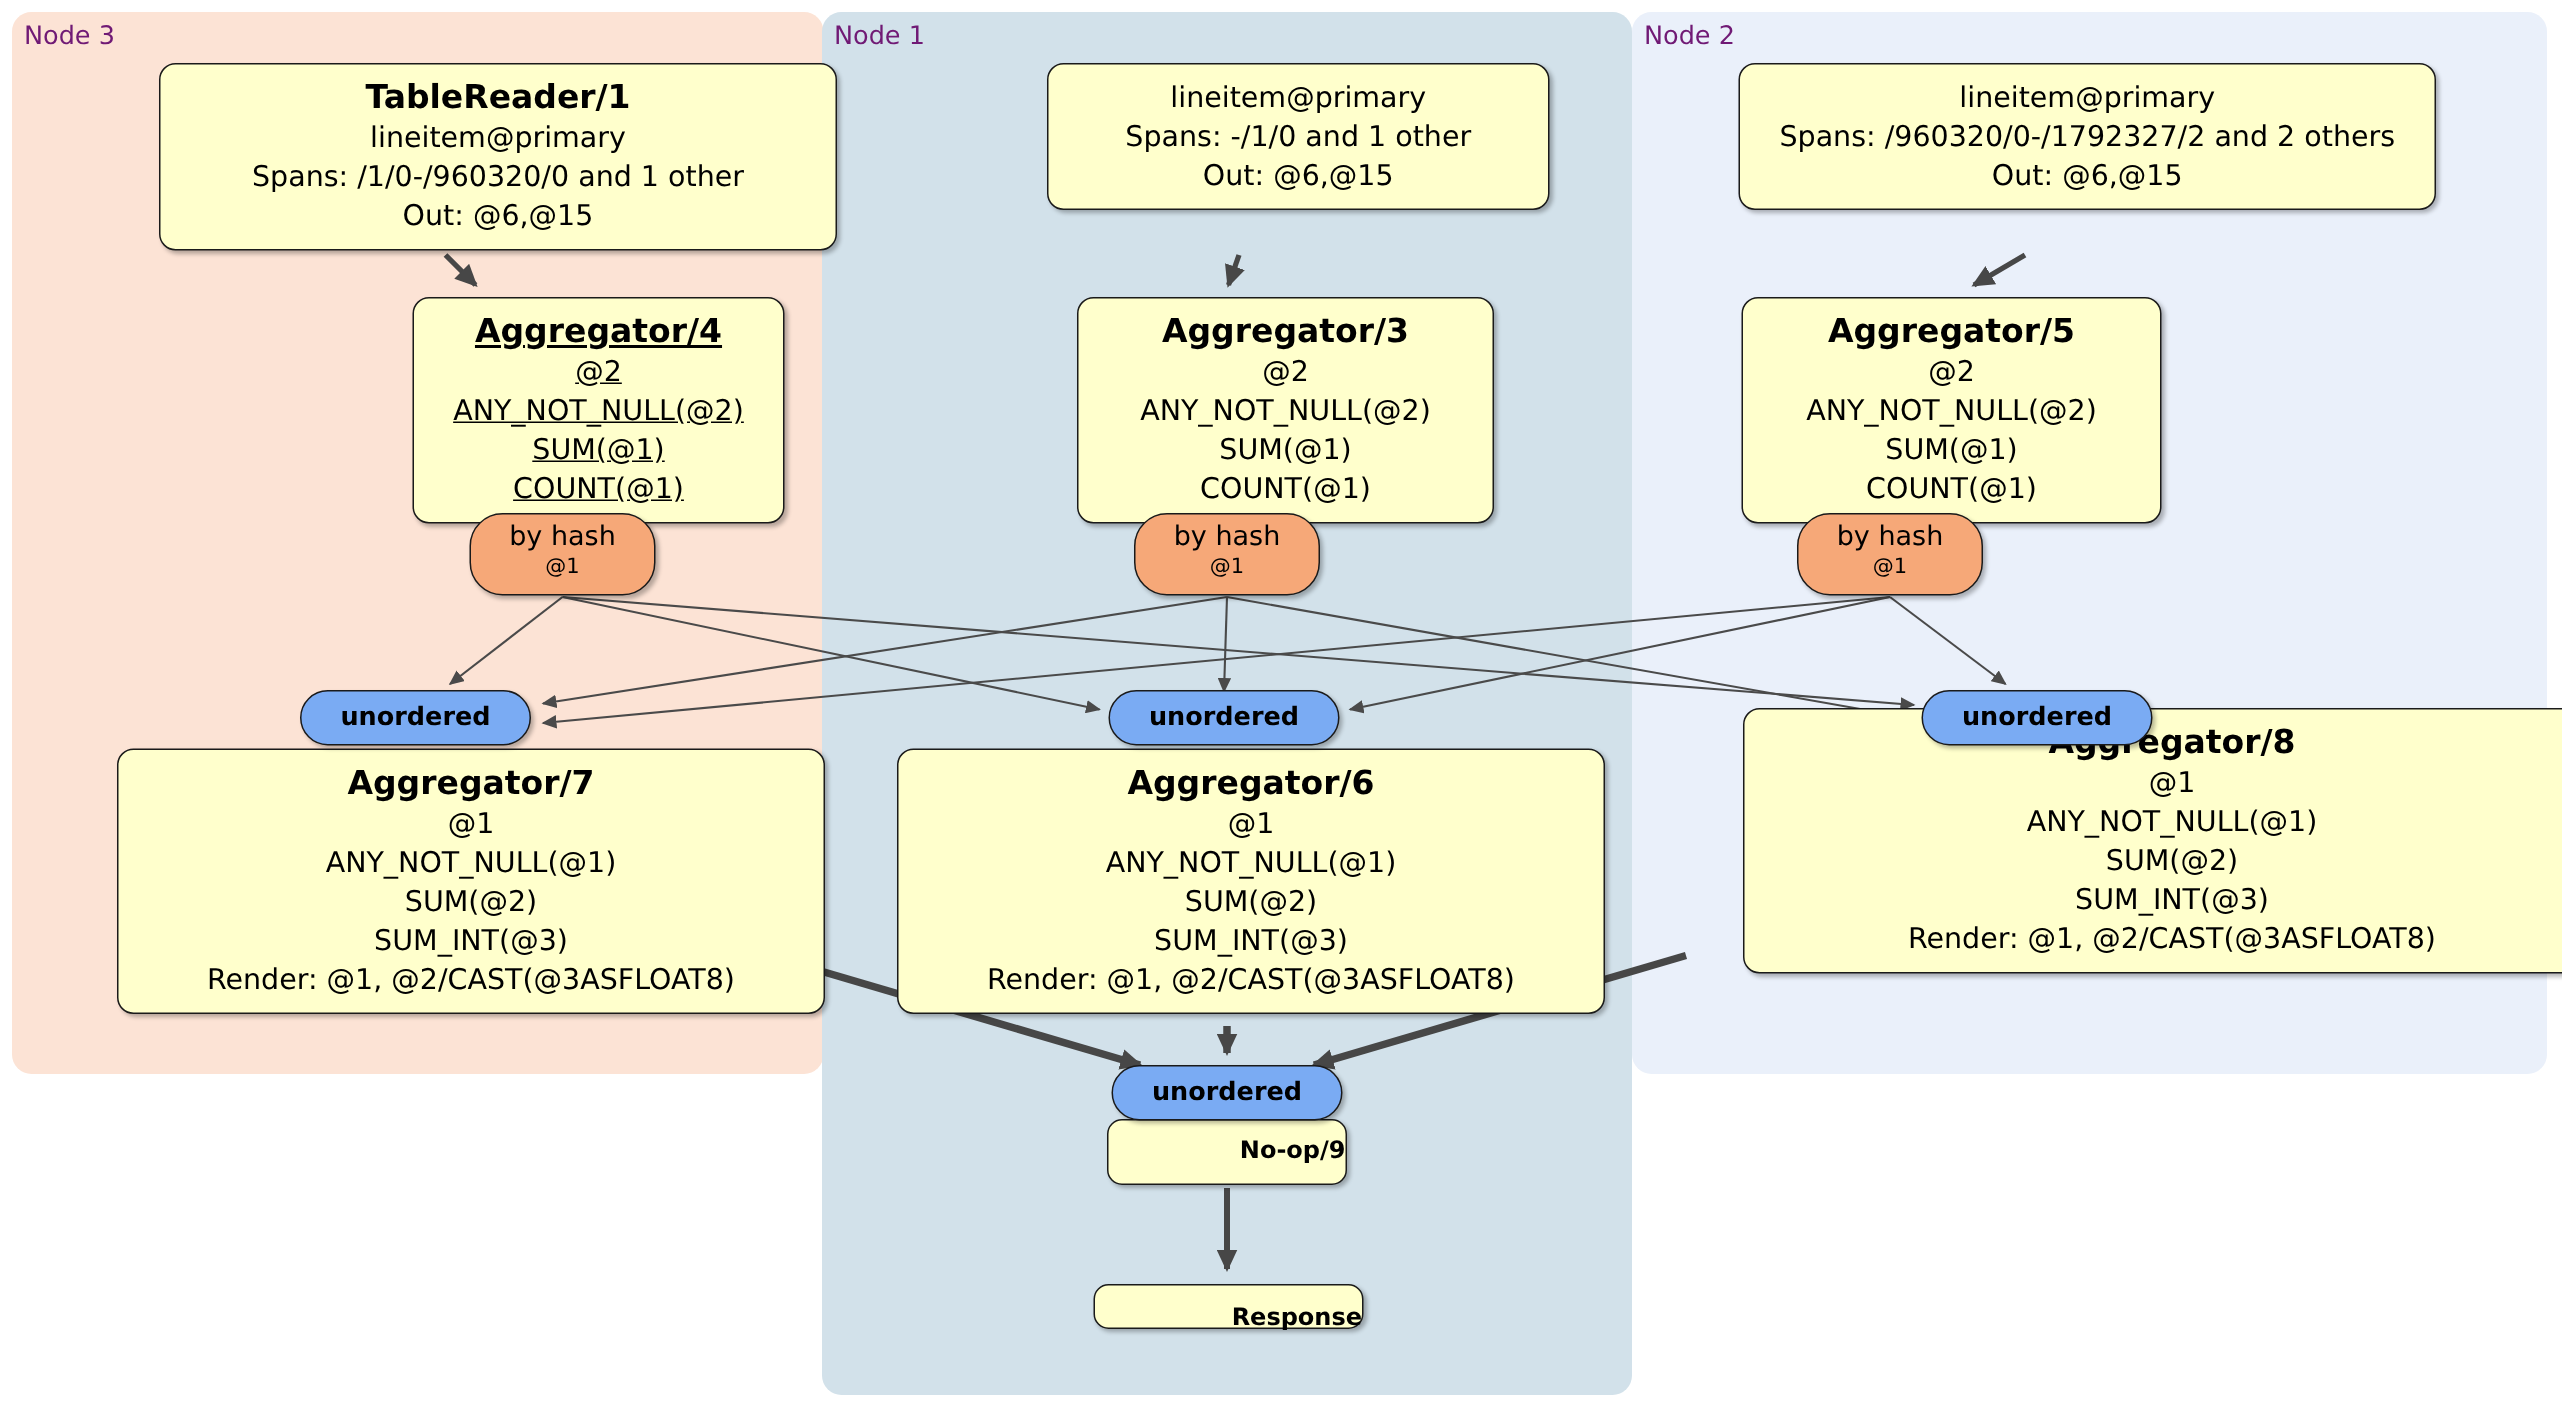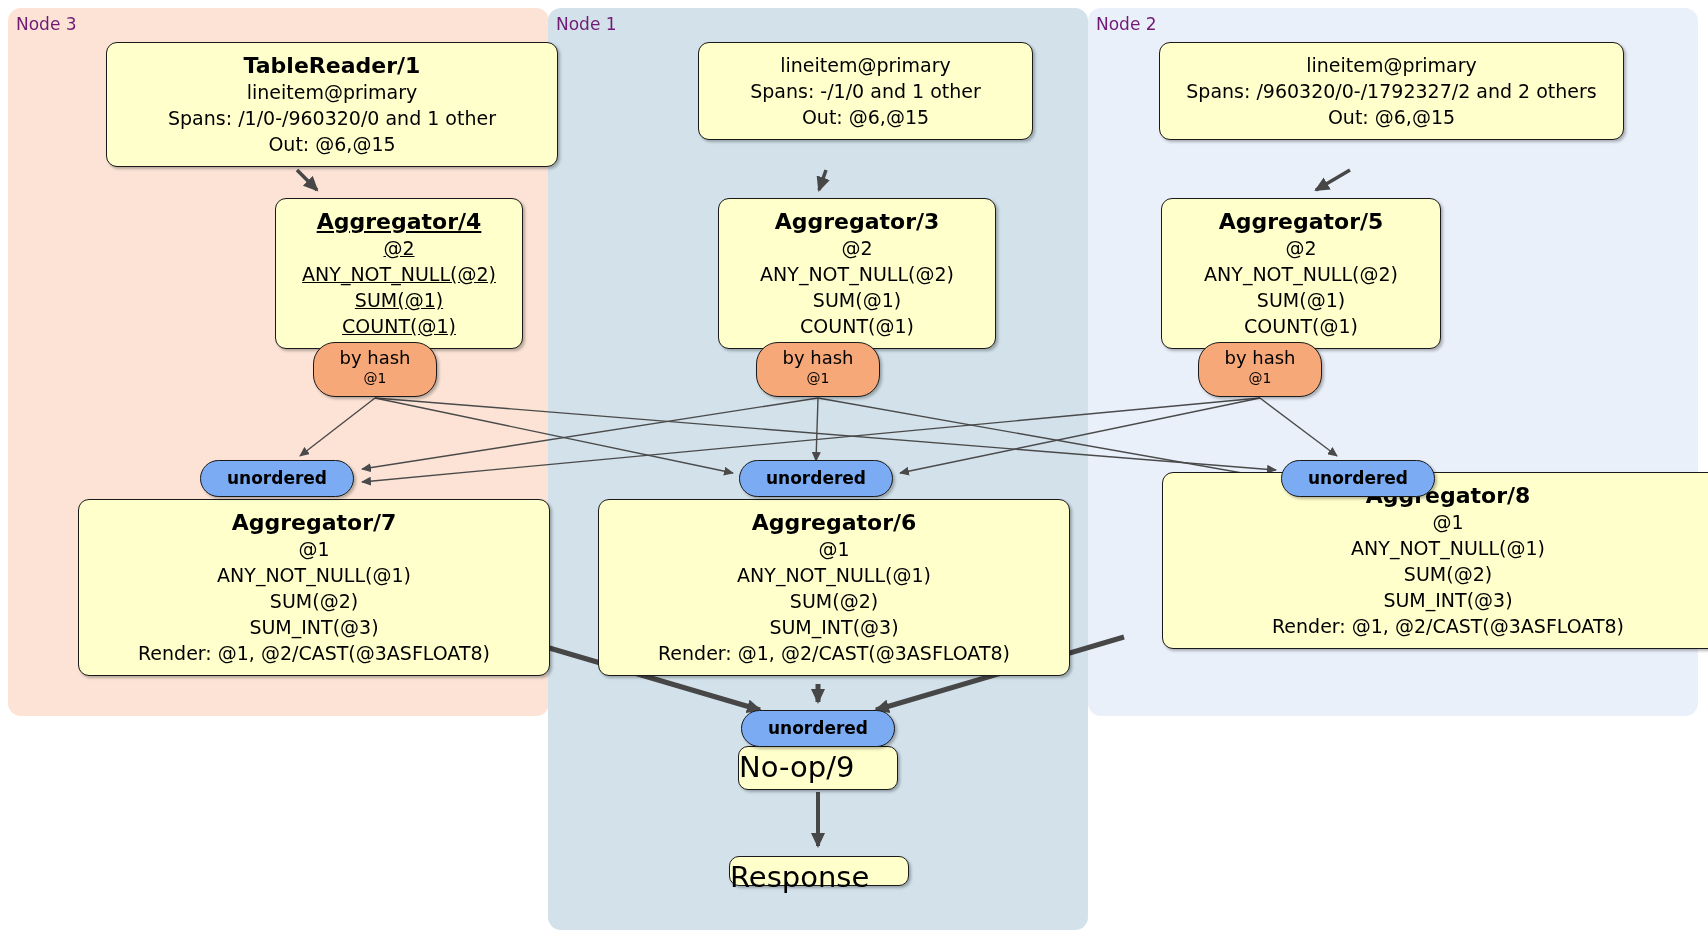--- a/index.html
+++ b/index.html
@@ -75,23 +75,23 @@
     line-height:34px;
     z-index:4;
     box-sizing:border-box;
   }
   .terminal{
     position:absolute;
     background:var(--box-fill);
     border:1.5px solid #1a1a1a;
     border-radius:10px;
     box-shadow:2px 2px 3px rgba(0,0,0,0.28);
-    text-align:left;
-    font-weight:normal;
-    font-size:29px;
+    text-align:right;
+    font-weight:bold;
+    font-size:16px;
     z-index:3;
     box-sizing:border-box;
   }
 </style>
 </head>
 <body>
 
 <div class="stage">
 
   <div class="panel" style="left:8px;top:8px;width:541px;height:708px;background:var(--node3-bg);">

